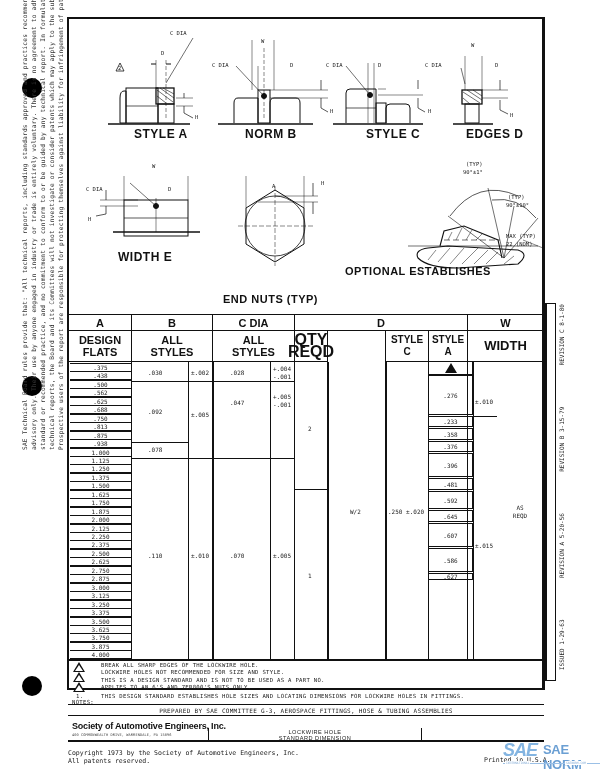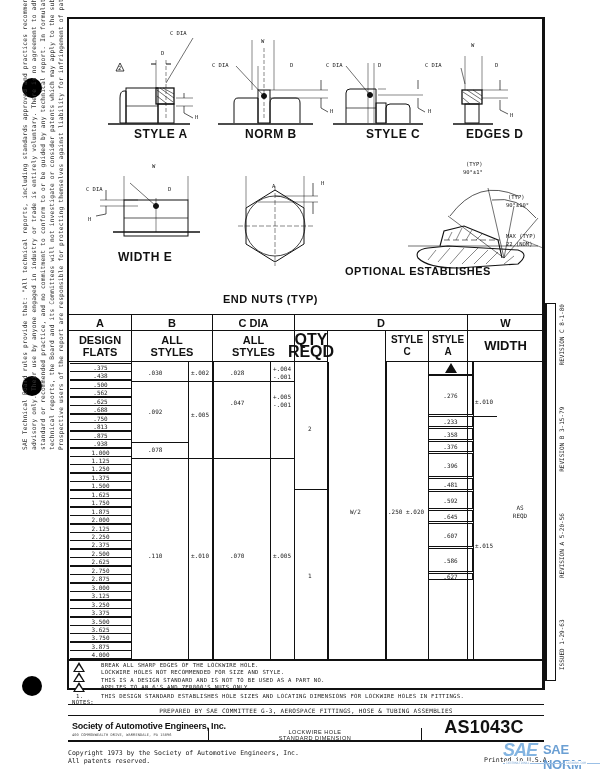--- a/index.html
+++ b/index.html
@@ -344,21 +344,20 @@
 
 <div class="prepared">PREPARED BY SAE COMMITTEE G-3, AEROSPACE FITTINGS, HOSE &amp; TUBING ASSEMBLIES</div>
 
 <div class="titleblock">
   <div class="sae-org">Society of Automotive Engineers, Inc.</div>
   <div class="sae-addr">400 COMMONWEALTH DRIVE, WARRENDALE, PA 15096</div>
   <div class="subtitle">
     <div>LOCKWIRE HOLE</div>
     <div>STANDARD DIMENSION</div>
   </div>
-  <div class="docnum">AS1043C</div>
 </div>
 
 <div class="revstrip"></div>
 <div class="revtext">
   <span>ISSUED 1-29-63</span>
   <span>REVISION A 5-20-56</span>
   <span>REVISION B 3-15-79</span>
   <span>REVISION C 8-1-80</span>
 </div>
 

